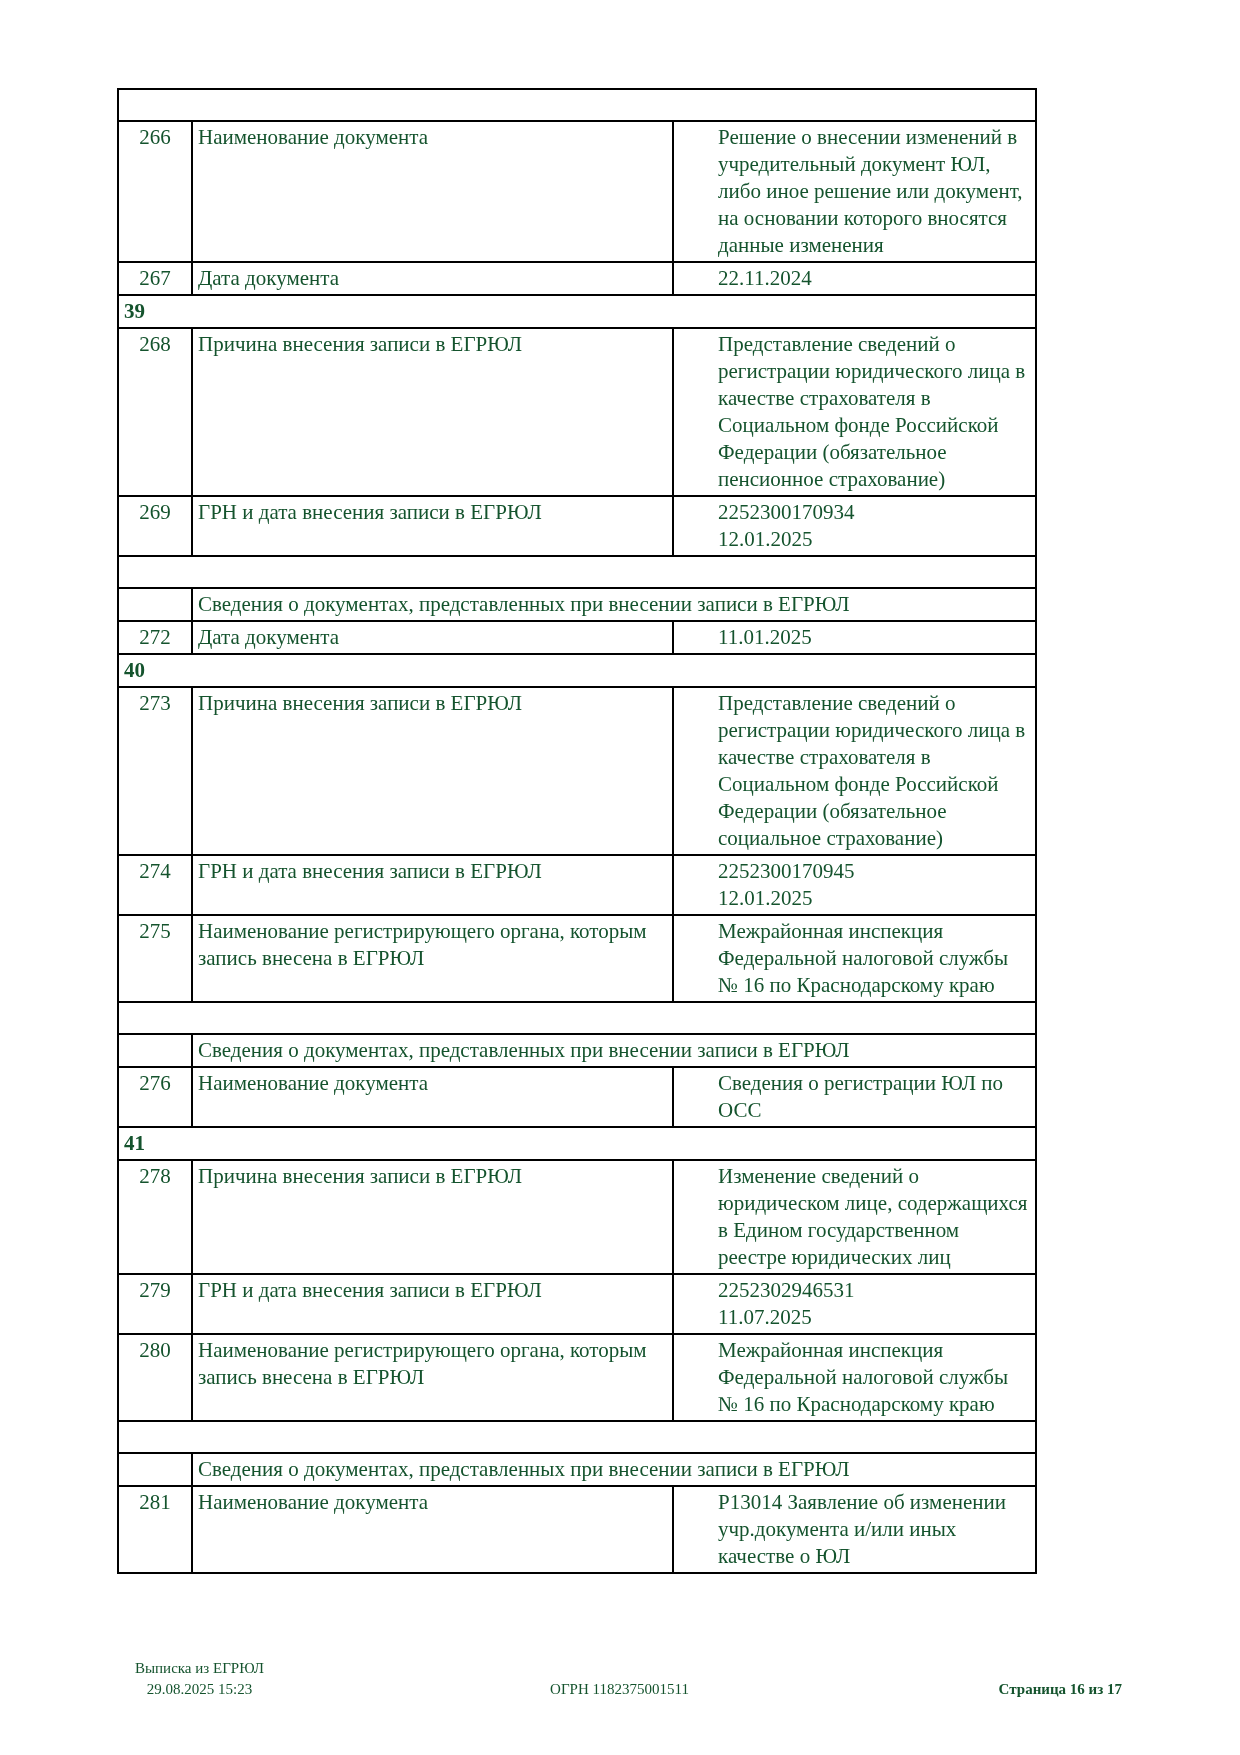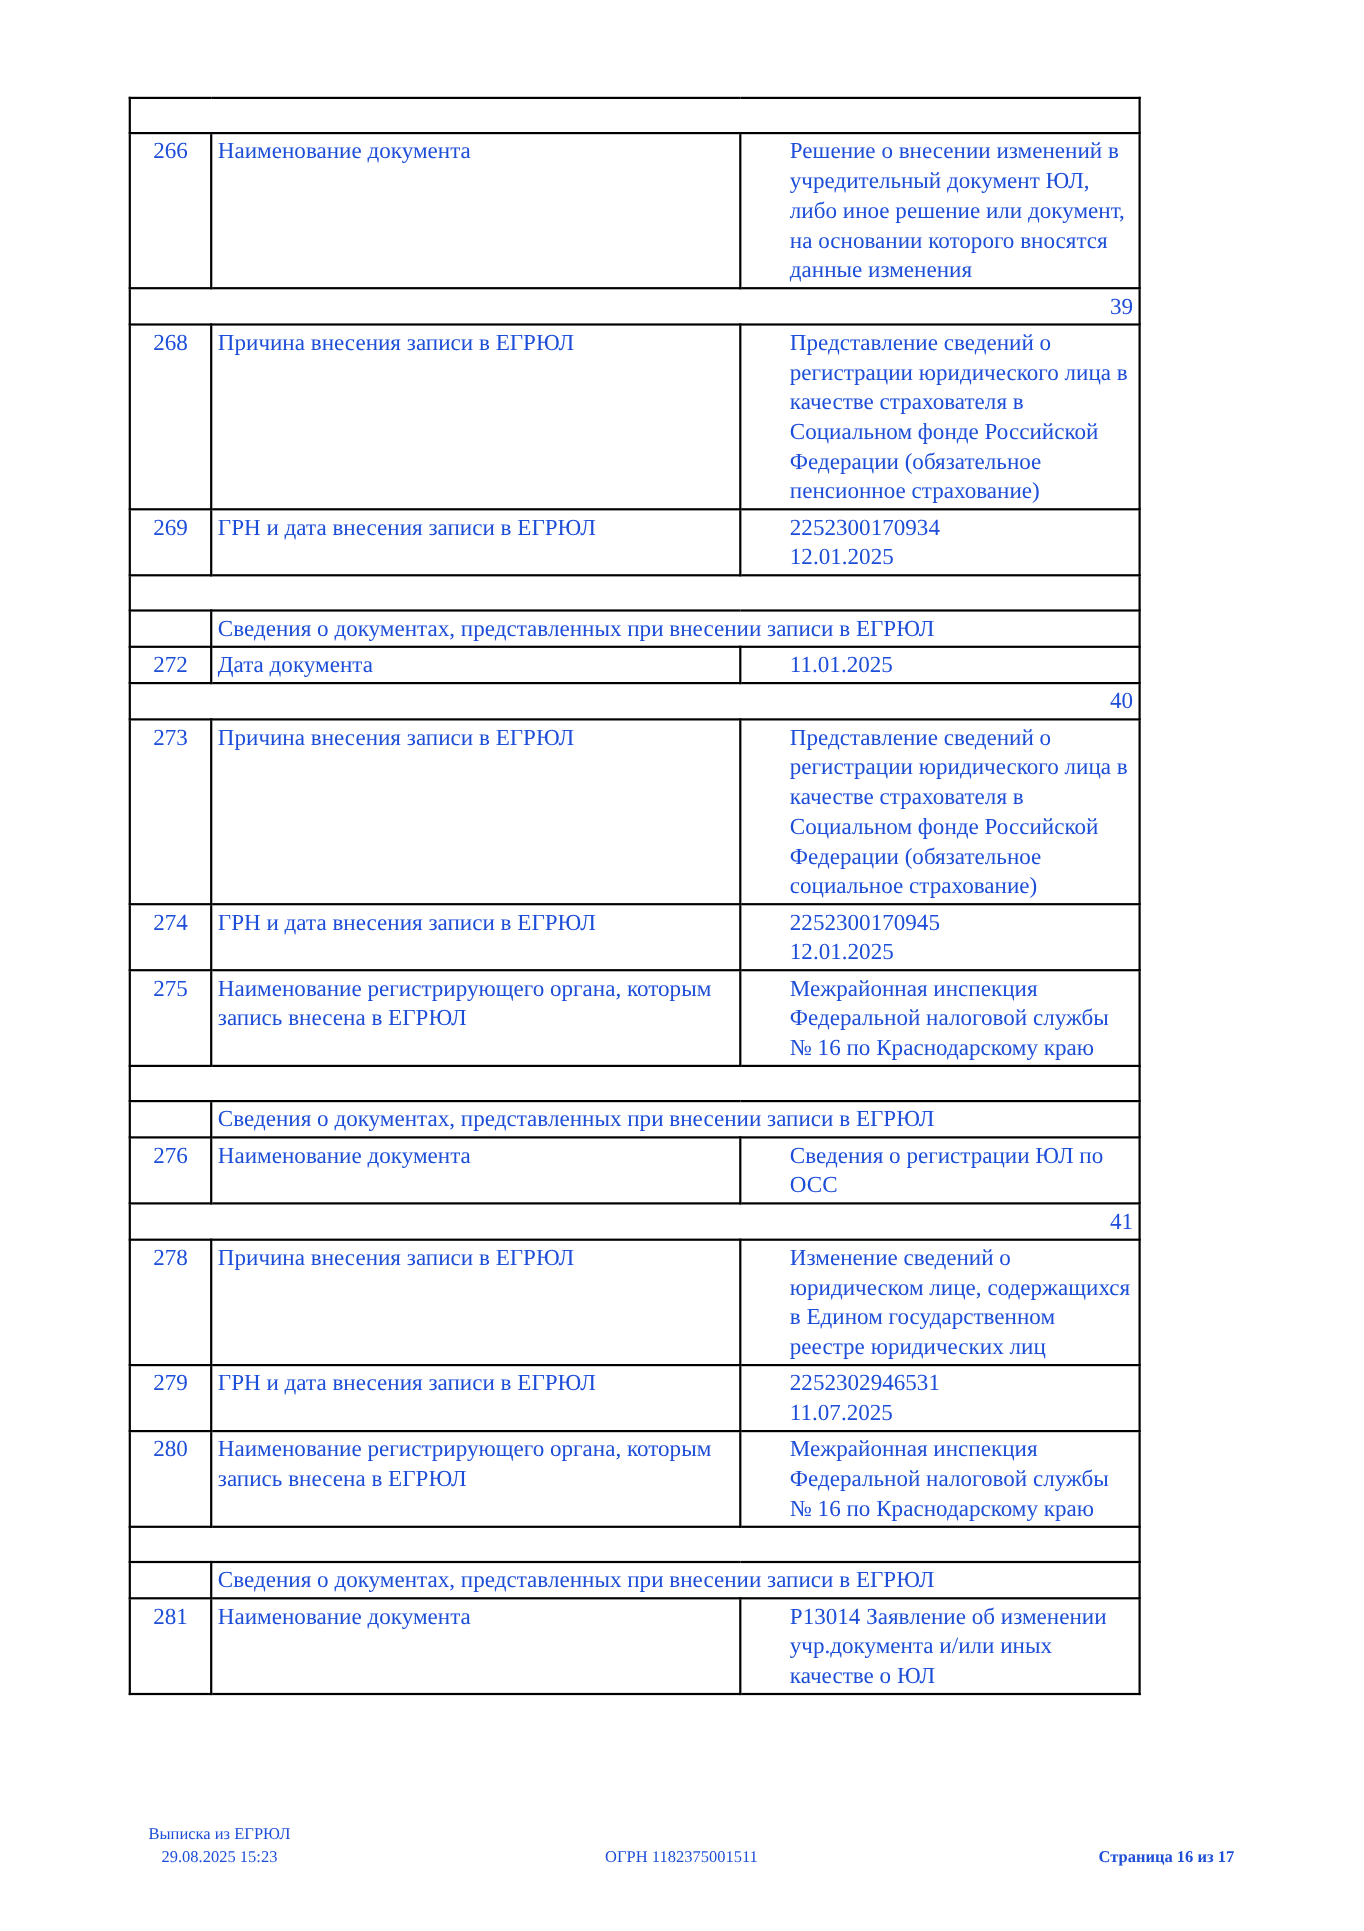--- a/index.html
+++ b/index.html
@@ -6,21 +6,21 @@
     margin: 0;
     padding: 0;
     background: #ffffff;
   }
   .page {
     position: relative;
     width: 1240px;
     height: 1755px;
     background: #ffffff;
     font-family: "Liberation Serif", "DejaVu Serif", serif;
-    color: #1d4ed8;
+    color: #14532d;
     overflow: hidden;
   }
   .doc-table {
     position: absolute;
     left: 117px;
     top: 88px;
     width: 918px;
     border-collapse: collapse;
     table-layout: fixed;
     font-size: 21px;
@@ -29,21 +29,21 @@
   .doc-table col.c-num   { width: 74px; }
   .doc-table col.c-label { width: 481px; }
   .doc-table col.c-value { width: 363px; }
   .doc-table td {
     border: 2px solid #000000;
     padding: 2px 5px;
     vertical-align: top;
     word-wrap: break-word;
   }
   td.spacer-cell   { height: 30px; padding: 0; }
-  td.section-cell  { text-align: right; font-weight: normal; }
+  td.section-cell  { text-align: left; font-weight: bold; }
   td.num-cell      { text-align: center; }
   td.value-cell    { white-space: pre-line; padding-left: 44px; }
   td.subhead-cell  { }
   .footer {
     position: absolute;
     left: 117px;
     top: 1658px;
     width: 1005px;
     font-size: 15px;
     line-height: 21px;
@@ -81,20 +81,25 @@
       <col class="c-value">
     </colgroup>
     <tbody id="table-body">
         <tr>
           <td class="spacer-cell" colspan="3"></td>
         </tr>
         <tr>
           <td class="num-cell" colspan="1">266</td>
           <td class="label-cell" colspan="1">Наименование документа</td>
           <td class="value-cell" colspan="1">Решение о внесении изменений в учредительный документ ЮЛ, либо иное решение или документ, на основании которого вносятся данные изменения</td>
+        </tr>
+        <tr>
+          <td class="num-cell" colspan="1">267</td>
+          <td class="label-cell" colspan="1">Дата документа</td>
+          <td class="value-cell" colspan="1">22.11.2024</td>
         </tr>
         <tr>
           <td class="section-cell" colspan="3">39</td>
         </tr>
         <tr>
           <td class="num-cell" colspan="1">268</td>
           <td class="label-cell" colspan="1">Причина внесения записи в ЕГРЮЛ</td>
           <td class="value-cell" colspan="1">Представление сведений о регистрации юридического лица в качестве страхователя в Социальном фонде Российской Федерации (обязательное пенсионное страхование)</td>
         </tr>
         <tr>

